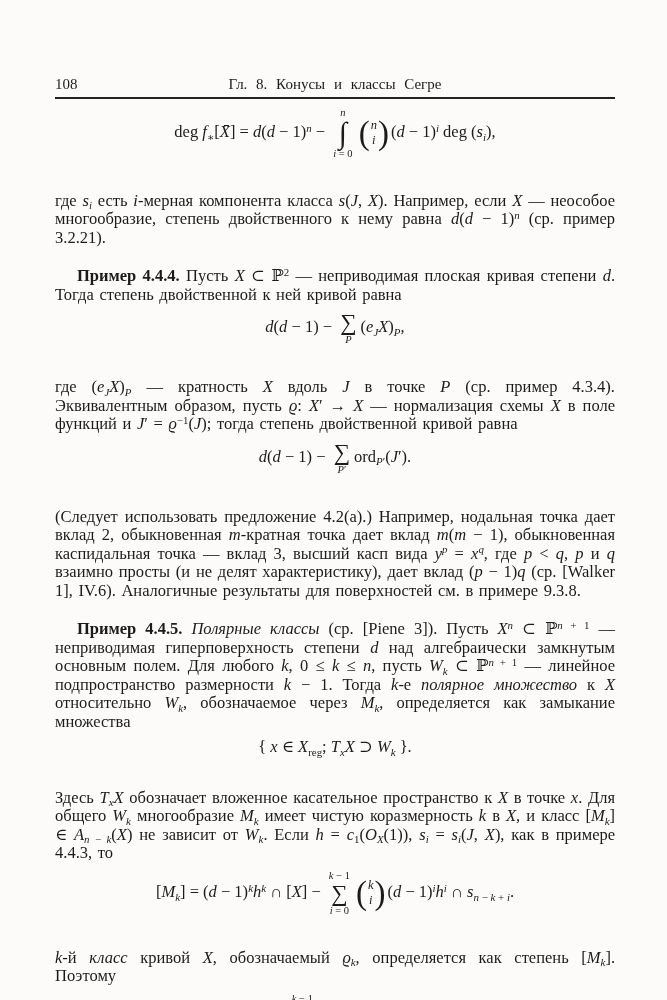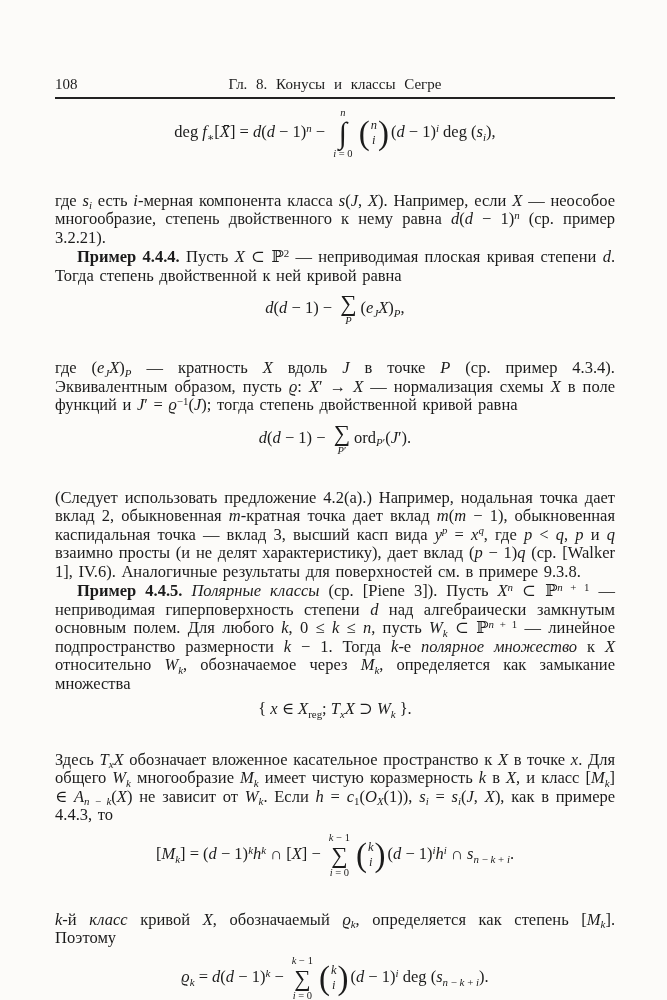--- a/index.html
+++ b/index.html
@@ -9,21 +9,21 @@
     background:#fcfbf9;color:#1b1b1b;
     font-family:"Liberation Serif","DejaVu Serif","DejaVu Sans",serif;
     font-size:16.5px;line-height:18.5px;
     position:relative;overflow:hidden;
   }
   .header{position:relative;height:17px;font-size:15px;line-height:16px;}
   .pageno{position:absolute;left:0;top:0;}
   .runhead{display:block;text-align:center;word-spacing:5px;}
   .rule{border-bottom:2px solid #222;margin-top:4px;margin-bottom:8px;}
   .para{text-align:justify;word-spacing:1.5px;margin-top:32px;}
-  .para.indent{text-indent:22px;margin-top:1px;}
+  .para.indent{text-indent:22px;margin-top:20px;}
   .formula{text-align:center;margin:7px 0;white-space:nowrap;}
   .tk-i{font-style:italic;}
   .tk-b{font-weight:700;}
   .sup{font-size:66%;position:relative;top:-0.5em;line-height:0;}
   .sub{font-size:66%;position:relative;top:0.32em;line-height:0;}
   .bigop{display:inline-flex;flex-direction:column;align-items:center;vertical-align:middle;margin:0 4px;line-height:1;}
   .bigop .lim{font-size:10.5px;line-height:1.15;white-space:pre;}
   .bigop .opch{font-size:23px;line-height:1;}
   .bigop.integral .opch{font-size:30px;line-height:0.95;}
   .binom{display:inline-flex;align-items:center;vertical-align:middle;margin:0 2px;line-height:1;}

